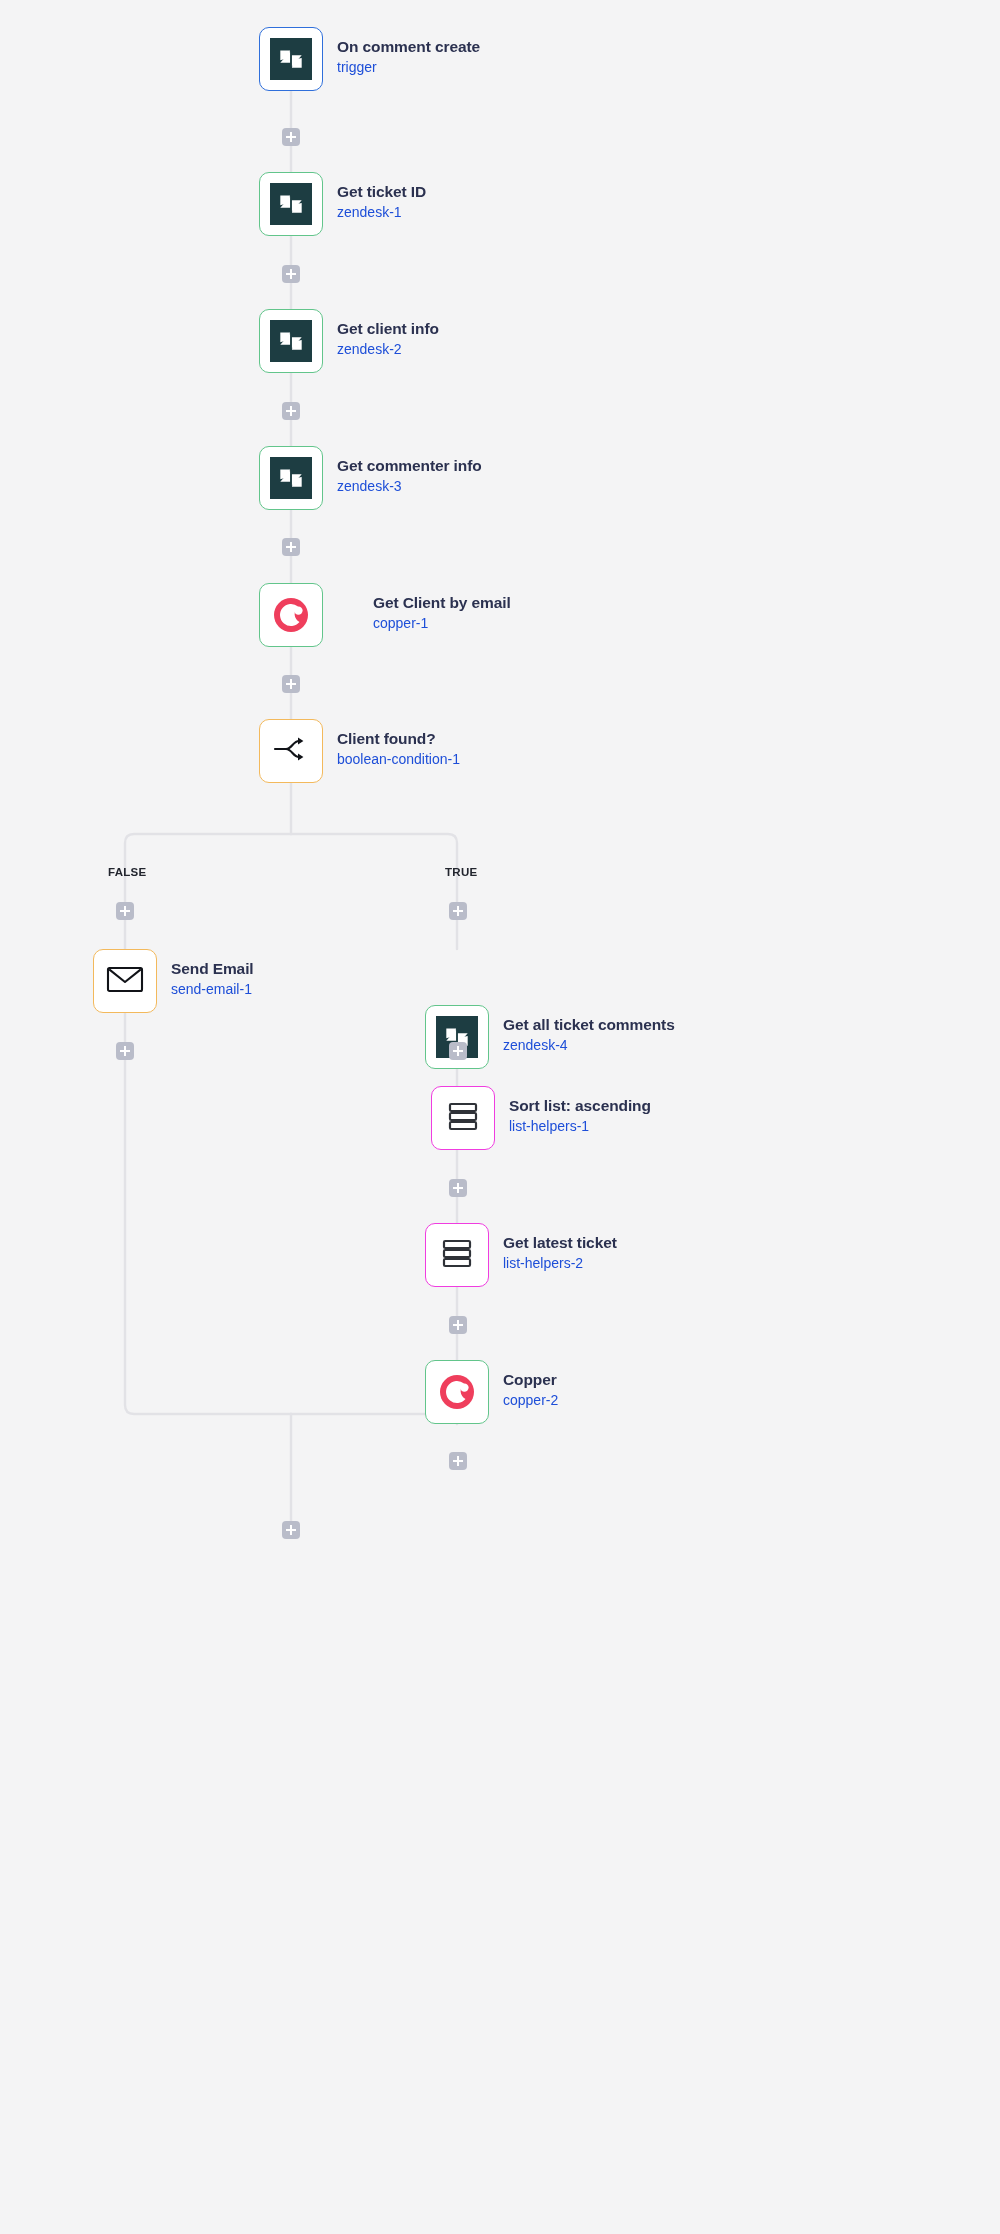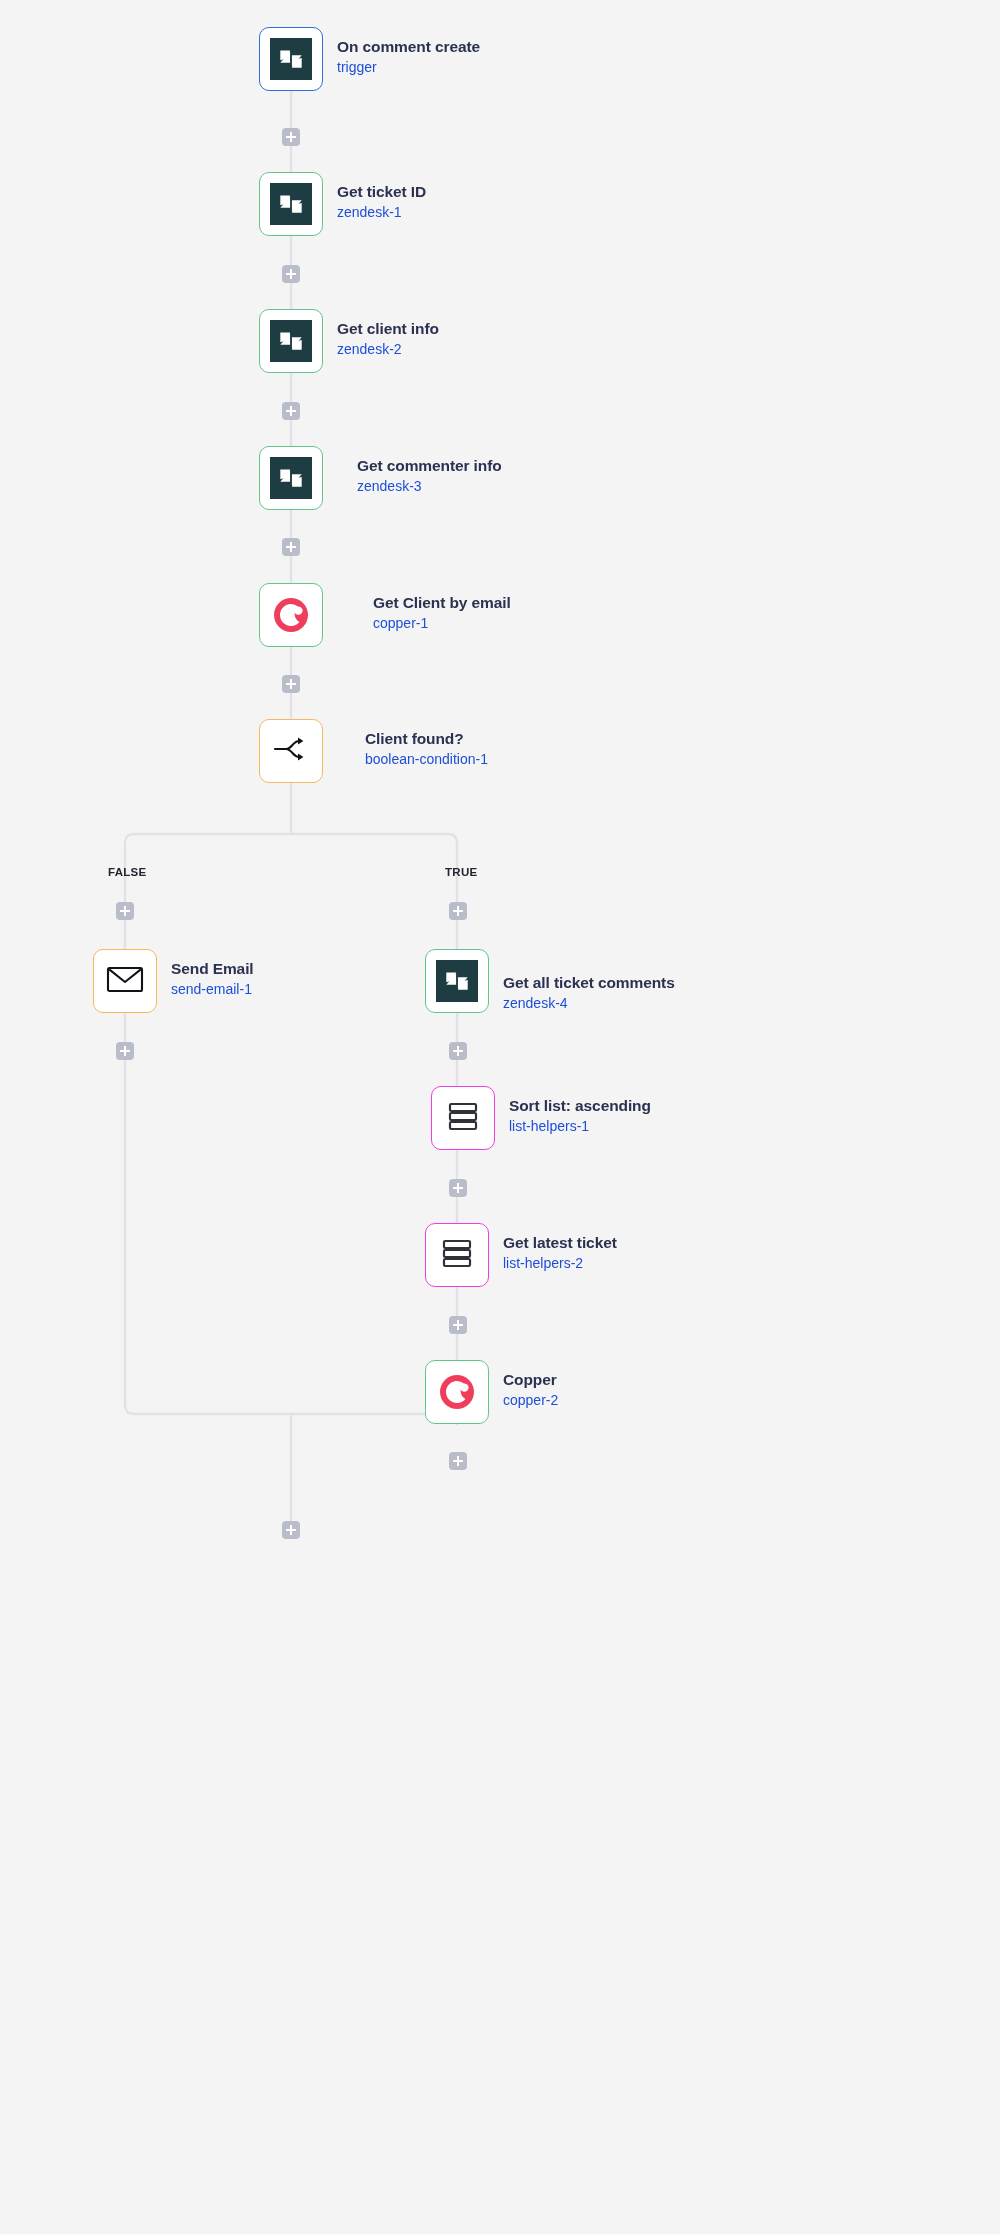--- a/index.html
+++ b/index.html
@@ -182,21 +182,21 @@
           <path d="M27.4 25.2 L17 25.2 A10.4 10.4 0 0 1 27.4 14.8 Z" fill="#ffffff"></path>
         </svg>
       </span>
     </div>
     <div class="node-text">
       <div class="node-title">Get client info</div>
       <div class="node-sub">zendesk-2</div>
     </div>
   </div>
 
-  <div class="node" style="left:259px; top:446px;gap:20px;">
+  <div class="node" style="left:259px; top:446px;">
     <div class="node-box b-green">
       <span class="ic-zendesk">
         <svg width="30" height="30" viewBox="0 0 32 32" aria-hidden="true">
           <path d="M15 8 L15 20 L4.6 20 Z" fill="#ffffff"></path>
           <path d="M4.6 6.8 L15 6.8 A10.4 10.4 0 0 1 4.6 17.2 Z" fill="#ffffff"></path>
           <path d="M17 24 L17 12 L27.4 12 Z" fill="#ffffff"></path>
           <path d="M27.4 25.2 L17 25.2 A10.4 10.4 0 0 1 27.4 14.8 Z" fill="#ffffff"></path>
         </svg>
       </span>
     </div>
@@ -215,21 +215,21 @@
           <circle cx="27.4" cy="15.6" r="4.2" fill="#ffffff"></circle>
         </svg>
       </span>
     </div>
     <div class="node-text">
       <div class="node-title">Get Client by email</div>
       <div class="node-sub">copper-1</div>
     </div>
   </div>
 
-  <div class="node" style="left:259px; top:719px;gap:28px;">
+  <div class="node" style="left:259px; top:719px;">
     <div class="node-box b-orange">
       <span class="ic">
         <svg width="40" height="34" viewBox="0 0 40 34" aria-hidden="true">
           <g fill="none" stroke="#111318" stroke-width="2.1" stroke-linecap="round">
             <path d="M4 17 L15 17"></path>
             <path d="M15 17 C21 17 22 9 28 9"></path>
             <path d="M15 17 C21 17 22 25 28 25"></path>
           </g>
           <path d="M27 5.6 L32.4 9 L27 12.4 Z" fill="#111318"></path>
           <path d="M27 21.6 L32.4 25 L27 28.4 Z" fill="#111318"></path>
@@ -250,21 +250,21 @@
           <path d="M3.2 5.4 L19 18 L34.8 5.4" fill="none" stroke="#111318" stroke-width="2.1" stroke-linejoin="round"></path>
         </svg>
       </span>
     </div>
     <div class="node-text">
       <div class="node-title">Send Email</div>
       <div class="node-sub">send-email-1</div>
     </div>
   </div>
 
-  <div class="node" style="left:425px; top:949px;align-items:flex-end;">
+  <div class="node" style="left:425px; top:1005px;">
     <div class="node-box b-green">
       <span class="ic-zendesk">
         <svg width="30" height="30" viewBox="0 0 32 32" aria-hidden="true">
           <path d="M15 8 L15 20 L4.6 20 Z" fill="#ffffff"></path>
           <path d="M4.6 6.8 L15 6.8 A10.4 10.4 0 0 1 4.6 17.2 Z" fill="#ffffff"></path>
           <path d="M17 24 L17 12 L27.4 12 Z" fill="#ffffff"></path>
           <path d="M27.4 25.2 L17 25.2 A10.4 10.4 0 0 1 27.4 14.8 Z" fill="#ffffff"></path>
         </svg>
       </span>
     </div>

